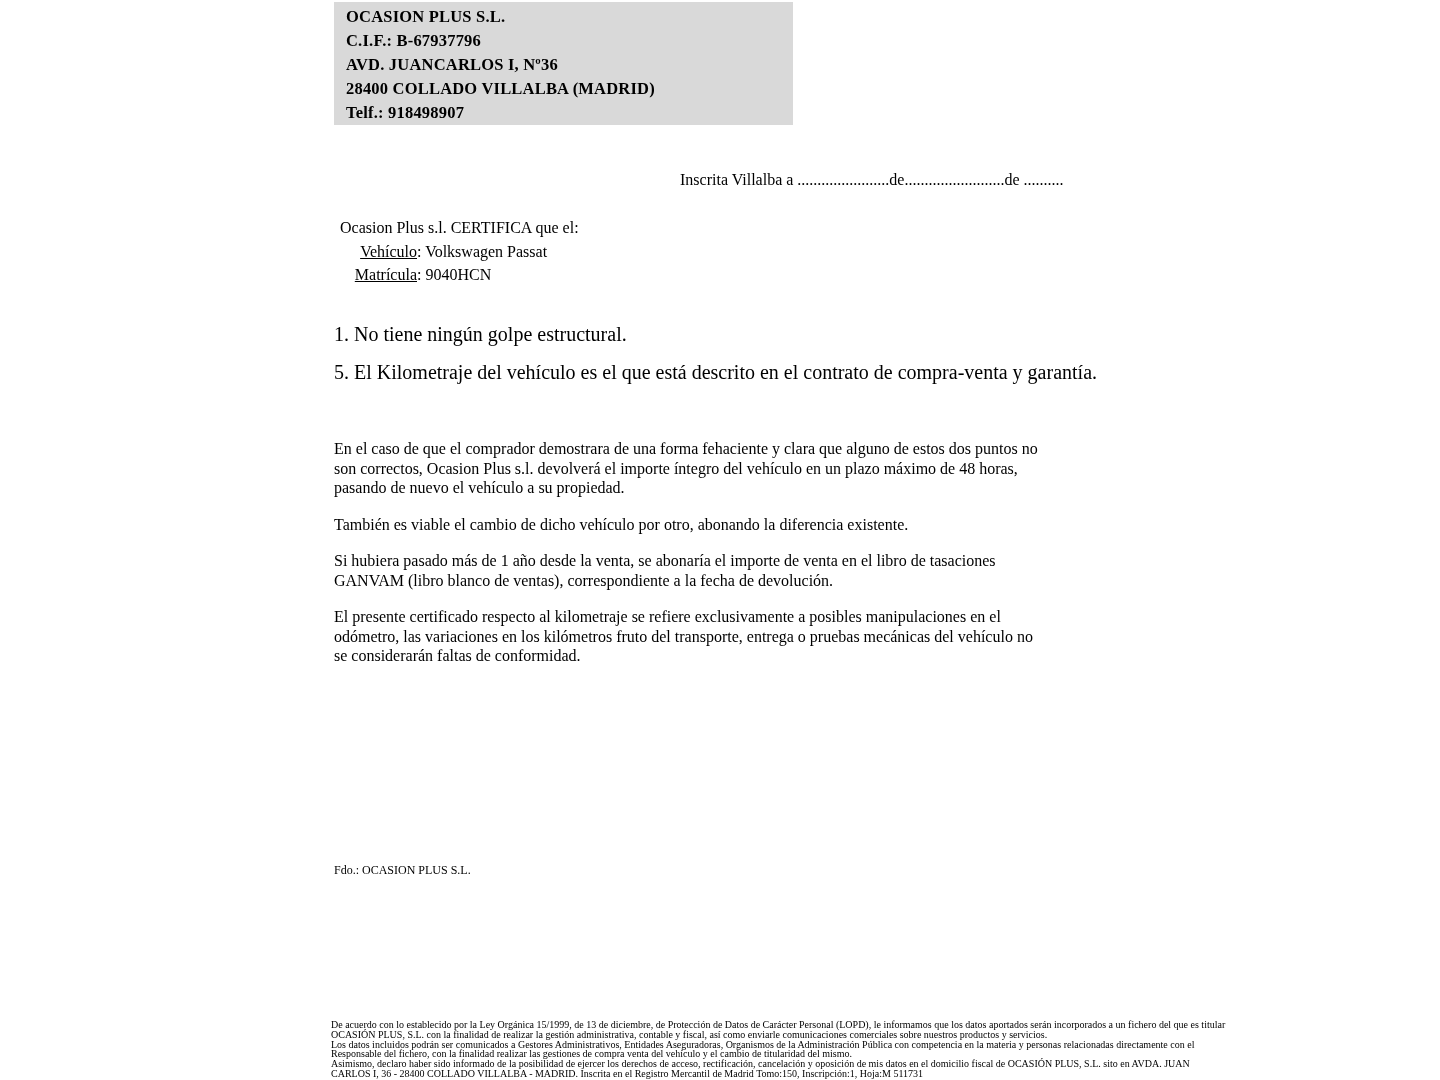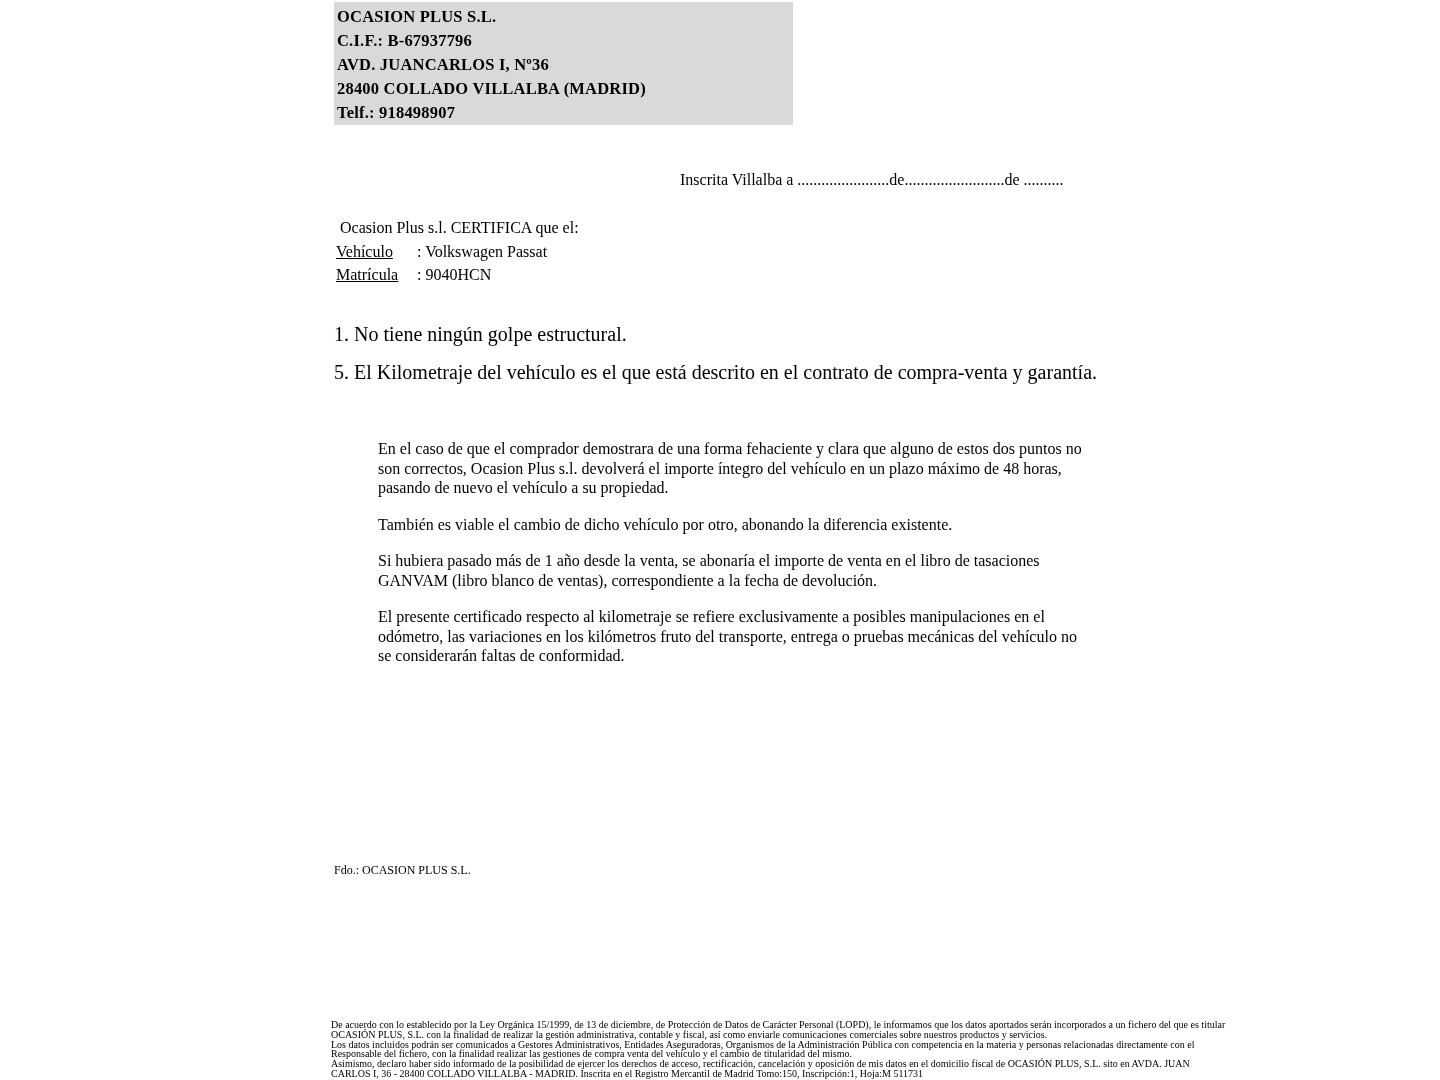--- a/index.html
+++ b/index.html
@@ -18,21 +18,21 @@
     background: #ffffff;
   }
   
   .header-box {
     position: absolute;
     left: 334px;
     top: 2px;
     width: 459px;
     height: 123px;
     background: #d9d9d9;
-    padding: 3px 4px 0 3px;
+    padding: 3px 4px 0 12px;
     font-weight: bold;
     font-size: 16.5px;
     line-height: 24px;
     letter-spacing: 0.2px;
   }
   .header-box .hline { white-space: nowrap; }
   
   .date-line {
     position: absolute;
     left: 680px;
@@ -43,40 +43,39 @@
   
   .cert-block {
     position: absolute;
     left: 336px;
     top: 216px;
     font-size: 16px;
     line-height: 23.5px;
   }
   .cert-intro { padding-left: 4px; white-space: nowrap; }
   .cert-row { display: flex; white-space: nowrap; }
-  .cert-label { display: inline-block; width: 81px; }
+  .cert-label { display: inline-block; width: 81px; text-align: right; }
   .cert-label .u { text-decoration: underline; }
   
   .points {
     position: absolute;
     left: 334px;
     top: 325px;
     font-size: 20px;
     line-height: 19.5px;
   }
   .point { margin-bottom: 18px; white-space: nowrap; }
   
   .paragraphs {
     position: absolute;
     left: 334px;
     top: 439px;
     width: 900px;
     font-size: 16px;
     line-height: 19.5px;
-    margin-left: 44px;
   }
   .para { margin-bottom: 17px; white-space: pre-line; }
   
   .signature {
     position: absolute;
     left: 334px;
     top: 863px;
     font-size: 12px;
     white-space: nowrap;
   }

